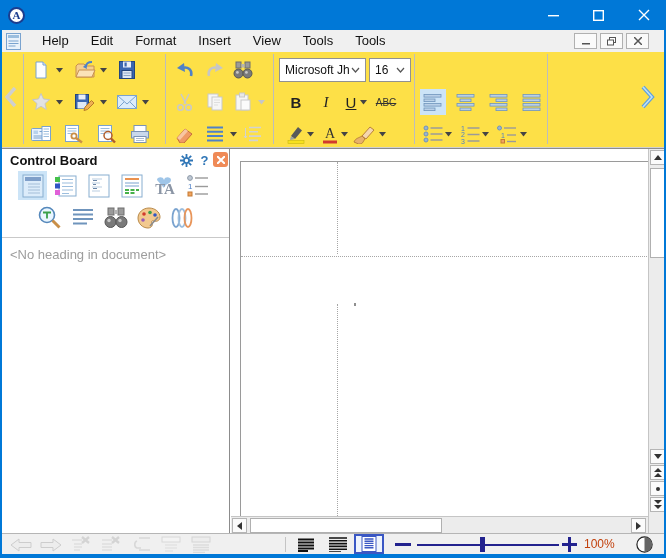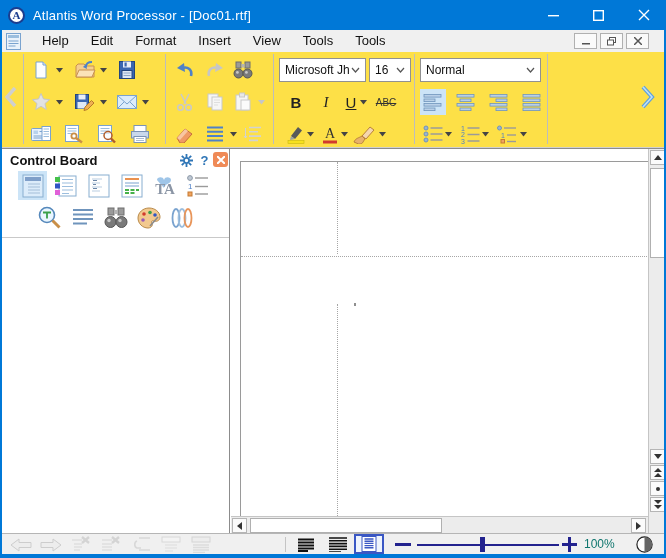--- a/index.html
+++ b/index.html
@@ -70,32 +70,31 @@
   .bottombar { position:absolute; left:0; top:533px; width:662px; height:21px; background:#f0f0f0; border-top:1px solid #b5b5b5; }
   .nav-ic { position:absolute; top:1px; width:26px; height:19px; display:flex; align-items:center; justify-content:center; }
   .bsep { position:absolute; left:283px; top:3px; width:1px; height:15px; background:#c4c4c4; }
   .viewbtn { position:absolute; top:1px; width:24px; height:19px; display:flex; align-items:center; justify-content:center; }
   .viewbtn.sel { border:2px solid #3a57c4; background:#eef4fd; width:30px; height:20px; top:0; }
   .zoom-minus { position:absolute; left:393px; top:9px; width:16px; height:3px; background:#22228e; }
   .zoom-track { position:absolute; left:415px; top:10px; width:142px; height:2px; background:#22228e; }
   .zoom-handle { position:absolute; left:478px; top:3px; width:5px; height:15px; background:#22228e; }
   .zoom-plus-h { position:absolute; left:560px; top:9px; width:15px; height:3px; background:#22228e; }
   .zoom-plus-v { position:absolute; left:566px; top:3px; width:3px; height:15px; background:#22228e; }
-  .zoom-label { position:absolute; left:582px; top:3px; font-size:12px; color:#0f766e; }
+  .zoom-label { position:absolute; left:582px; top:3px; font-size:12px; color:#c2410c; }
 </style>
 </head>
 <body>
 
 <div id="win">
 
   <div class="titlebar">
     <div class="app-logo">
         <span>A</span>
       </div>
-    <div class="title-text">Atlantis Word Processor - [Doc01.rtf]</div>
     <div class="cap-group">
       <div class="cap-btn">
         <svg width="11" height="11">
             <rect x="0" y="5" width="11" height="1.4" fill="#fff"></rect>
           </svg>
       </div>
       <div class="cap-btn">
         <svg width="11" height="11">
             <rect x="0.7" y="0.7" width="9.6" height="9.6" fill="none" stroke="#fff" stroke-width="1.4"></rect>
           </svg>
@@ -221,26 +220,20 @@
       <svg class="chev" width="9" height="6">
           <path d="M1 1l3.5 4L8 1" fill="none" stroke="#555" stroke-width="1.2"></path>
         </svg>
     </div>
     <div class="combo" style="left:367px;top:6px;width:42px">
       <span>16</span>
       <svg class="chev" width="9" height="6">
           <path d="M1 1l3.5 4L8 1" fill="none" stroke="#555" stroke-width="1.2"></path>
         </svg>
     </div>
-    <div class="combo" style="left:418px;top:6px;width:121px">
-      <span>Normal</span>
-      <svg class="chev" width="9" height="6">
-          <path d="M1 1l3.5 4L8 1" fill="none" stroke="#555" stroke-width="1.2"></path>
-        </svg>
-    </div>
 
     <div class="tb" style="left:26px;top:37px">
       <svg width="20" height="20">
         <polygon points="10,1.5 12.5,7 18.5,7.6 14,11.6 15.3,17.5 10,14.3 4.7,17.5 6,11.6 1.5,7.6 7.5,7" fill="#e2e2e2" stroke="#c6c6c6"></polygon>
       </svg>
     </div>
     <div class="dd" style="left:52px;top:37px">
       <svg width="7" height="5">
           <path d="M0 0h7L3.5 4.5z" fill="#444"></path>
         </svg>
@@ -588,20 +581,21 @@
       </div>
       <div class="cb-ic" style="left:165px;top:54px">
         <svg width="26" height="26">
           <ellipse cx="7" cy="13" rx="3.5" ry="9" fill="none" stroke="#7aa3cf" stroke-width="1.8"></ellipse>
           <ellipse cx="13" cy="13" rx="3.5" ry="9" fill="none" stroke="#9cbede" stroke-width="1.8"></ellipse>
           <ellipse cx="19" cy="13" rx="3.5" ry="9" fill="none" stroke="#e8955a" stroke-width="1.8"></ellipse>
         </svg>
       </div>
 
       <div class="cb-sep"></div>
+      <div class="cb-status">&lt;No heading in document&gt;</div>
     </div>
 
     <div class="docview">
       <div class="page">
         <div class="dotV1" style="position:absolute;left:96px;top:0;height:92px;border-left:1px dotted #a6a6a6"></div>
         <div style="position:absolute;left:0;top:94px;width:500px;border-top:1px dotted #a6a6a6"></div>
         <div style="position:absolute;left:96px;top:142px;height:212px;border-left:1px dotted #a6a6a6"></div>
         <div style="position:absolute;left:113px;top:141px;width:2px;height:3px;background:#8f8f8f"></div>
       </div>
     </div>

